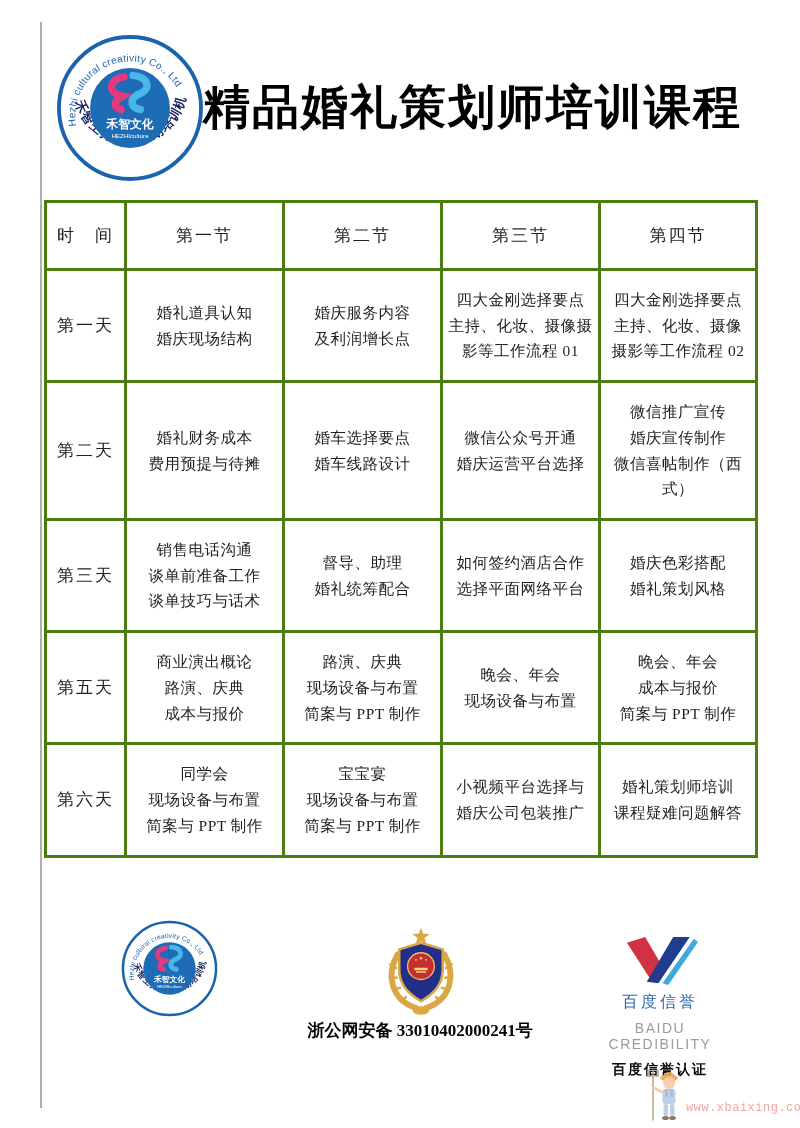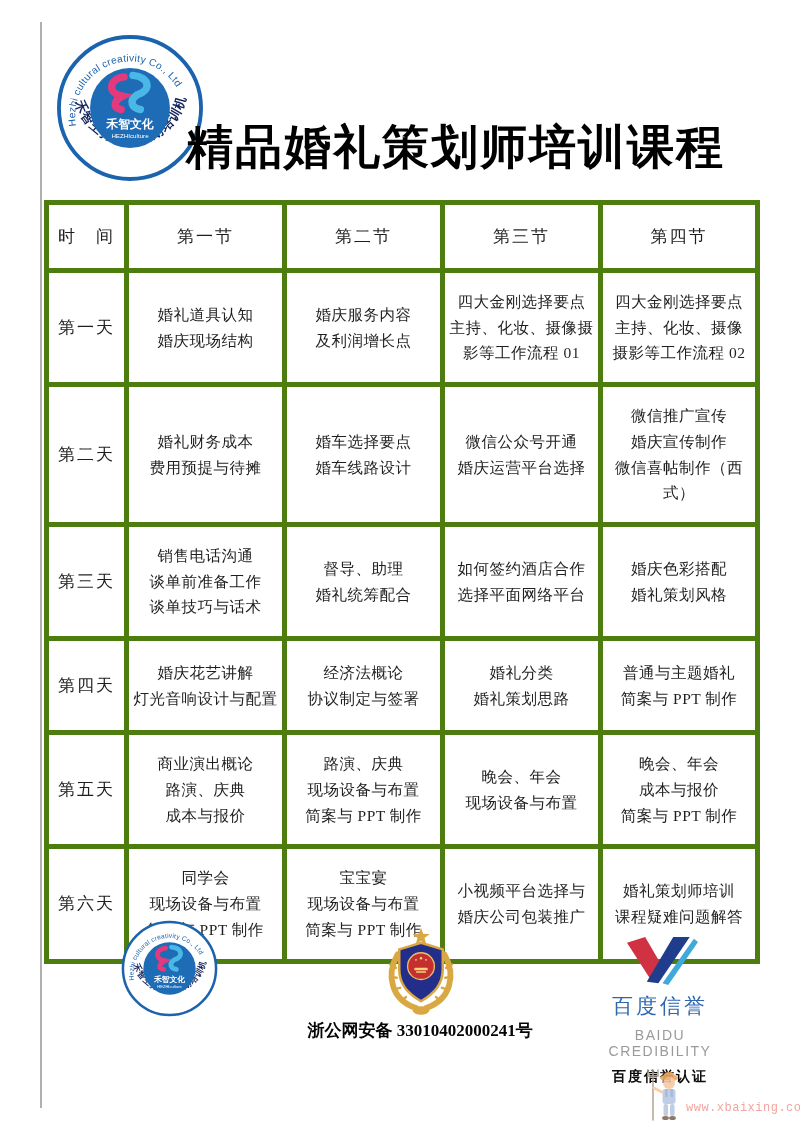--- a/index.html
+++ b/index.html
@@ -6,41 +6,41 @@
   #page{position:relative;width:800px;height:1128px;background:#ffffff;overflow:hidden;
         font-family:"Liberation Serif","DejaVu Serif",serif;color:#1f1f1f;}
 
   
   .scan-line{position:absolute;left:40px;top:22px;width:2px;height:1086px;background:#6f6f6f;opacity:.55;}
 
   
   .logo{position:absolute;}
   .logo.hdr{left:56px;top:34px;width:148px;height:148px;}
   .logo.ftr{left:121px;top:920px;width:97px;height:97px;}
-  .page-title{position:absolute;left:186px;top:76px;width:556px;text-align:left;
-              font-size:47px;font-weight:700;letter-spacing:2px;color:#000;margin-top:40px;}
+  .page-title{position:absolute;left:186px;top:76px;width:556px;text-align:right;
+              font-size:47px;font-weight:700;letter-spacing:2px;color:#000;}
 
   
   .table-wrap{position:absolute;left:44px;top:200px;}
   table{border-collapse:collapse;table-layout:fixed;width:711px;}
-  th,td{border:5px solid #4d7c0f;text-align:center;vertical-align:middle;
+  th,td{border:3px solid #4d7c0f;text-align:center;vertical-align:middle;
         font-weight:normal;padding:16px 3px;color:#1f1f1f;}
   th.hd,td.day{font-size:17px;letter-spacing:2px;}
   td.cell{font-size:15.5px;line-height:1.66;white-space:pre-line;letter-spacing:.5px;}
 
   
   .icp-text{position:absolute;left:55px;top:1020px;width:230px;text-align:center;
             font-family:"Liberation Sans","DejaVu Sans",sans-serif;font-size:15px;color:#3a3a3a;}
   .badge{position:absolute;left:378px;top:926px;width:86px;height:92px;}
   .police-text{position:absolute;left:295px;top:1019px;width:250px;text-align:center;
                font-family:Liberation Serif, serif;font-size:17px;font-weight:700;color:#050505;}
   .baidu{position:absolute;left:588px;top:932px;width:144px;text-align:center;
          font-family:"Liberation Sans","DejaVu Sans",sans-serif;}
   .baidu .vmark{width:76px;height:58px;margin:0 auto;display:block;}
-  .baidu-cn{font-size:21px;letter-spacing:3px;color:var(--baidu-text-blue,#2f66b0);margin-top:2px;}
+  .baidu-cn{font-size:16px;letter-spacing:3px;color:var(--baidu-text-blue,#2f66b0);margin-top:2px;}
   .baidu-en{font-size:14px;letter-spacing:1.5px;color:#9a9a9a;margin-top:7px;}
   .baidu-cert{font-size:14px;font-weight:700;letter-spacing:2px;color:#0a0a0a;margin-top:9px;}
 
   
   .watermark{position:absolute;left:646px;top:1062px;width:152px;height:64px;opacity:.9;}
   .watermark svg{position:absolute;left:0;top:6px;}
   .wm-name{position:absolute;left:43px;top:0;font-size:29px;font-weight:700;letter-spacing:6px;
            color:var(--wm-green,#8ec063);}
   .wm-url{position:absolute;left:40px;top:39px;font-family:"Liberation Mono","DejaVu Sans Mono",monospace;
           font-size:12px;color:var(--wm-pink,#f19a96);letter-spacing:.5px;}
@@ -121,31 +121,20 @@
             <td class="day">第三天</td>
             <td class="cell">销售电话沟通
 谈单前准备工作
 谈单技巧与话术</td>
             <td class="cell">督导、助理
 婚礼统筹配合</td>
             <td class="cell">如何签约酒店合作
 选择平面网络平台</td>
             <td class="cell">婚庆色彩搭配
 婚礼策划风格</td>
-          </tr>
-          <tr style="height: 94px;">
-            <td class="day">第四天</td>
-            <td class="cell">婚庆花艺讲解
-灯光音响设计与配置</td>
-            <td class="cell">经济法概论
-协议制定与签署</td>
-            <td class="cell">婚礼分类
-婚礼策划思路</td>
-            <td class="cell">普通与主题婚礼
-简案与 PPT 制作</td>
           </tr>
           <tr style="height: 96px;">
             <td class="day">第五天</td>
             <td class="cell">商业演出概论
 路演、庆典
 成本与报价</td>
             <td class="cell">路演、庆典
 现场设备与布置
 简案与 PPT 制作</td>
             <td class="cell">晚会、年会

